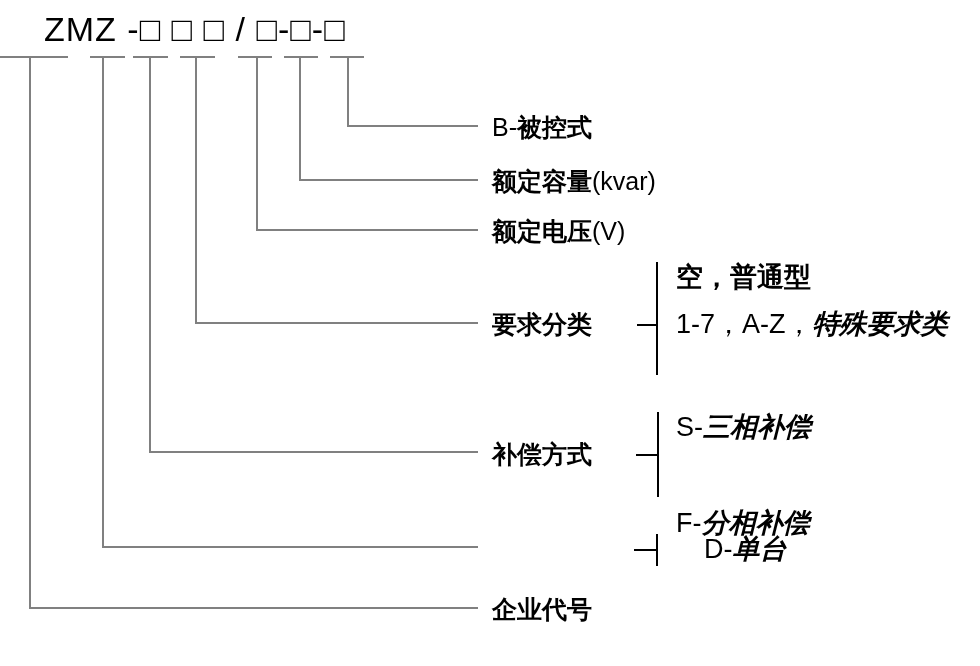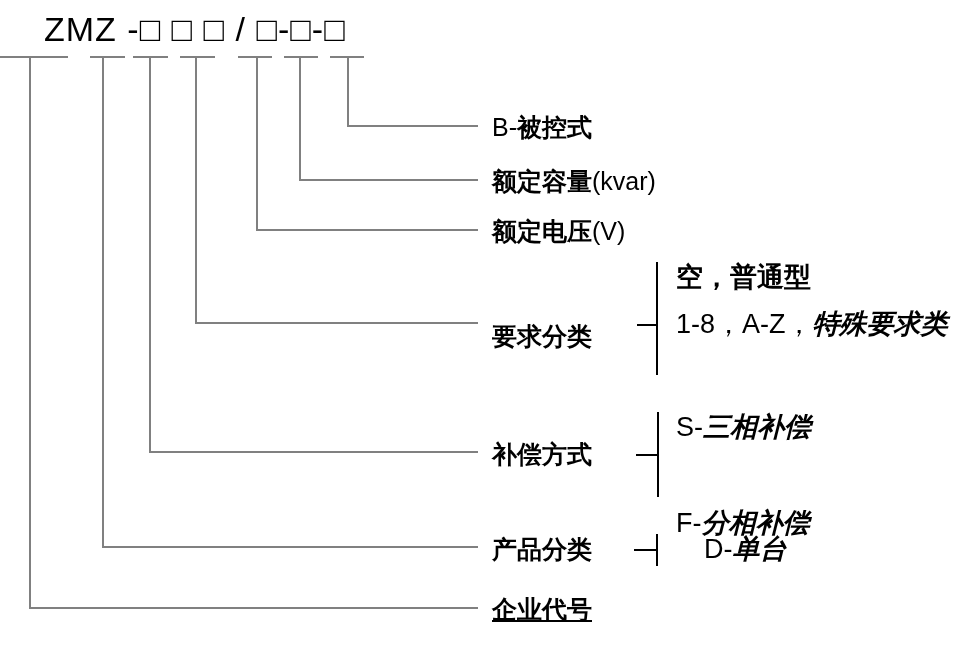--- a/index.html
+++ b/index.html
@@ -80,32 +80,31 @@
   </div>
 
   <div class="label" style="left:492px;top:166px;">
     <span>额定容量</span><span class="lat">(kvar)</span>
   </div>
 
   <div class="label" style="left:492px;top:216px;">
     <span>额定电压</span><span class="lat">(V)</span>
   </div>
 
-  <div class="label" style="left:492px;top:321px;text-align:right;">要求分类</div>
+  <div class="label" style="left:492px;top:309px;text-align:right;">要求分类</div>
 
   <div class="label" style="left:492px;top:439px;">补偿方式</div>
 
-  <div class="label" style="left:492px;top:534px;">产品分类</div>
 
-  <div class="label" style="left:492px;top:594px;text-decoration:underline;">企业代号</div>
+  <div class="label" style="left:492px;top:594px;">企业代号</div>
 
   <div class="sub bold" style="left:676px;top:262px;">空，普通型</div>
 
   <div class="sub" style="left:676px;top:309px;">
-    <span>1-8，A-Z，</span><span class="cjk">特殊要求类</span>
+    <span>1-7，A-Z，</span><span class="cjk">特殊要求类</span>
   </div>
 
   <div class="sub" style="left:676px;top:412px;">
     <span>S-</span><span class="cjk">三相补偿</span>
   </div>
 
   <div class="sub" style="left:676px;top:468px;margin-top:40px;">
     <span>F-</span><span class="cjk">分相补偿</span>
   </div>
 

